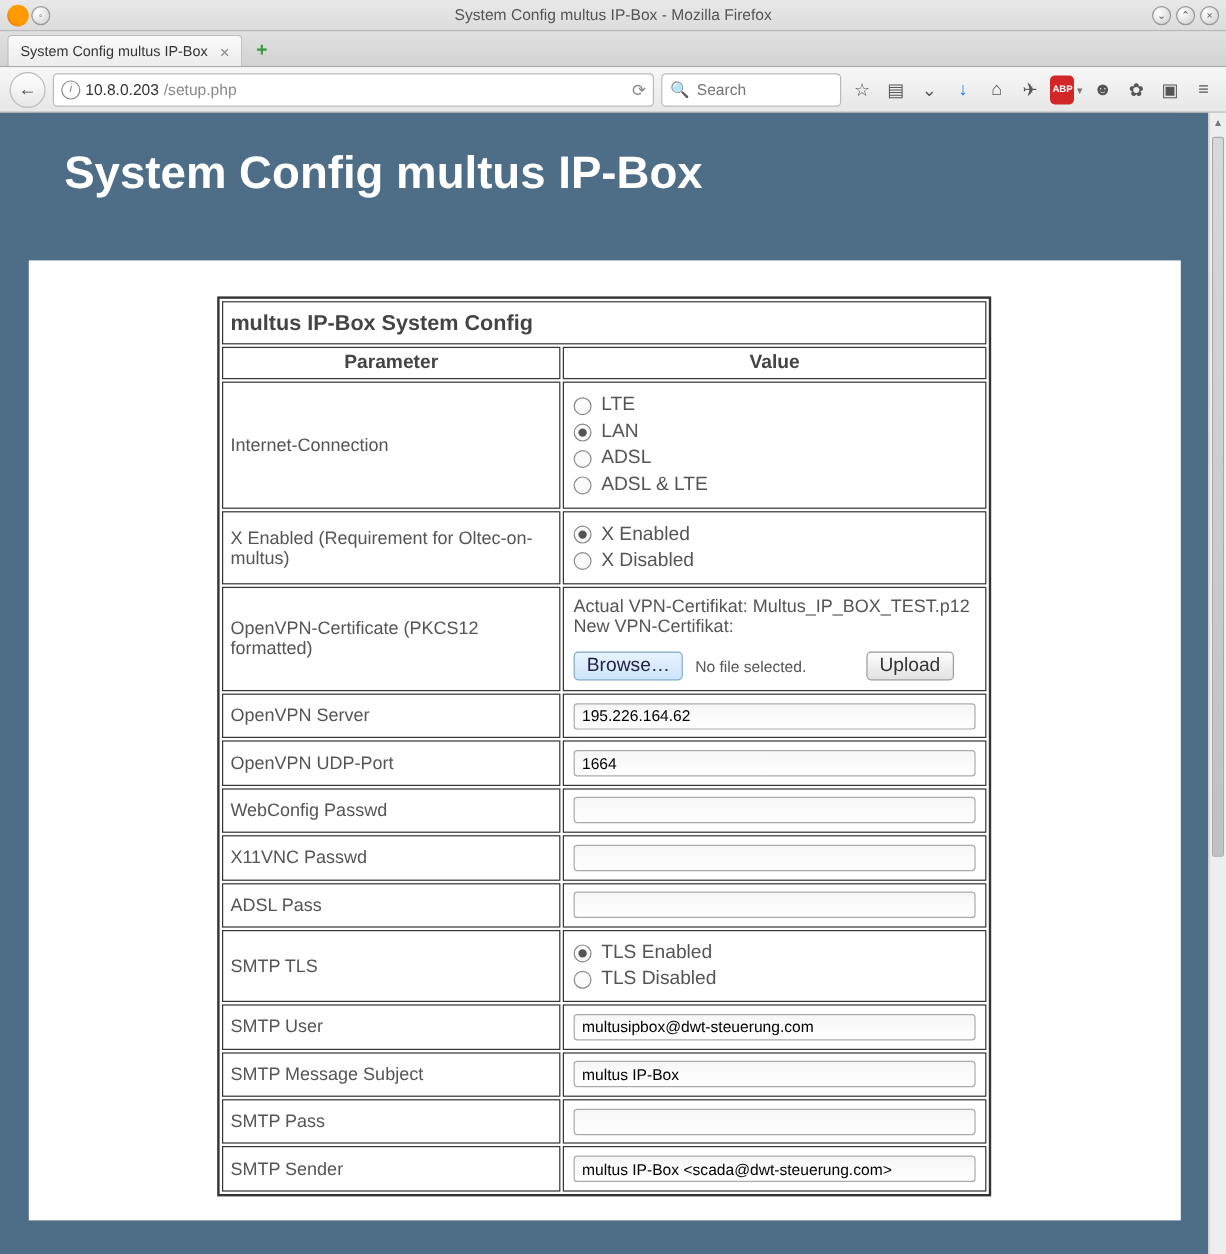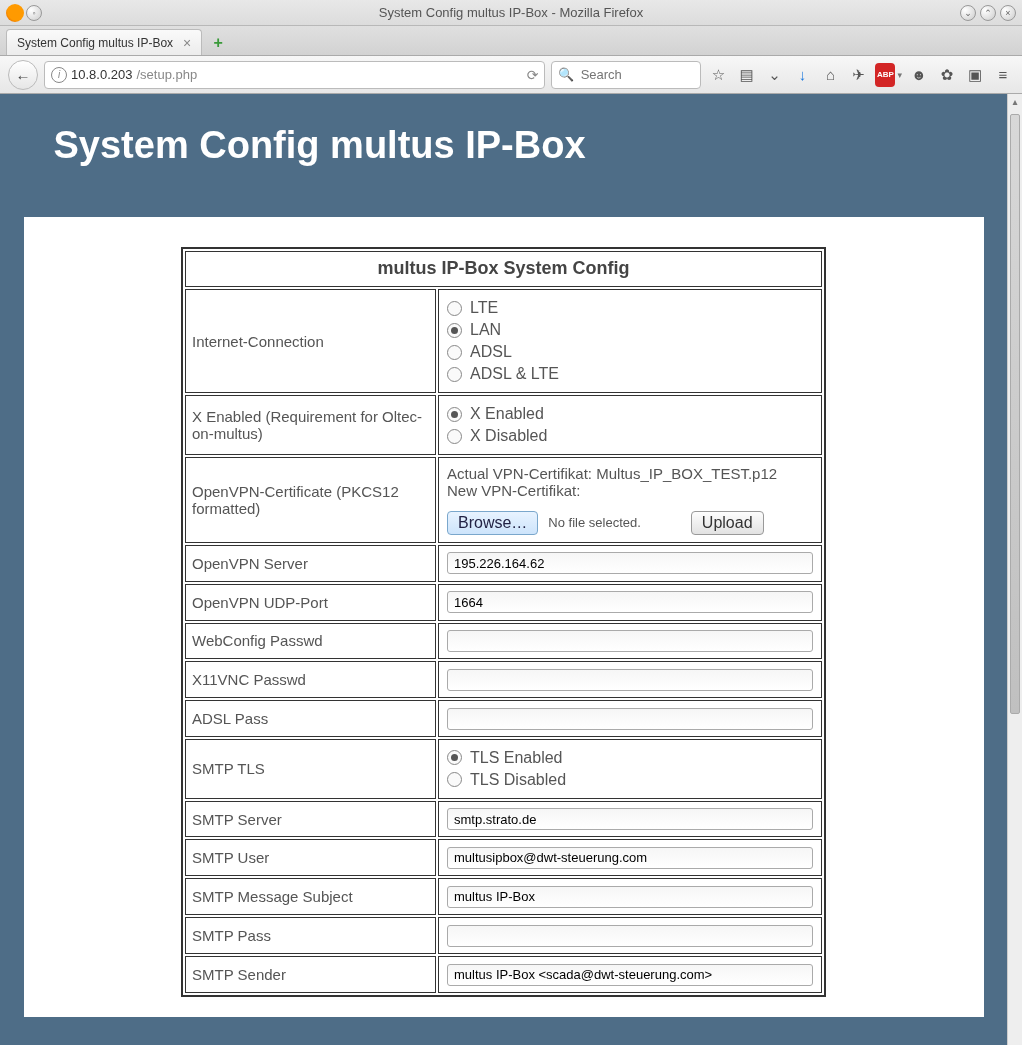--- a/index.html
+++ b/index.html
@@ -147,31 +147,31 @@
   border: 2px solid #333; border-collapse: separate;
   border-spacing: 2px; width: 645px;
   background: #fff;
 }
 table.cfg td, table.cfg th {
   border: 1px solid #333; padding: 3px 6px;
   font-size: 15px; color: #555; text-align: left;
   font-family: Verdana, Arial, sans-serif;
 }
 table.cfg .title-row td {
-  text-align: center; font-weight: bold; font-size: 18px;
+  text-align: left; font-weight: bold; font-size: 18px;
   color: #444; padding: 6px;
 }
 table.cfg .hdr-row td {
   text-align: center; font-weight: bold; font-size: 16px;
   color: #444;
 }
 .val-cell { padding: 6px 8px !important; }
 .val-cell label { display: flex; align-items: center; gap: 8px; font-size:16px; color:#555; padding: 2px 0; }
 .txt-in {
-  width: 366px; height: 22px; border: 1px solid #aaa;
+  width: 335px; height: 22px; border: 1px solid #aaa;
   border-radius: 3px; padding: 0 6px; font-size: 13px;
   background: linear-gradient(#f6f6f6,#fff);
 }
 .btn {
   border: 1px solid #999; border-radius: 4px;
   background: linear-gradient(#fdfdfd,#e2e2e2);
   padding: 2px 10px; font-size: 16px; color:#333;
   cursor: pointer;
 }
 .browse-btn { background: linear-gradient(#e8f3ff,#cde4fb); border-color:#7aa7cc; color:#224; }
@@ -242,20 +242,24 @@
       <div class="page">
         <div class="banner">
           <h1>System Config multus IP-Box</h1>
         </div>
         <div class="whitebox">
           <table class="cfg">
             <tbody>
                 <tr class="title-row">
                   <td colspan="2">multus IP-Box System Config</td>
                 </tr>
+            <tr class="hdr-row">
+              <td>Parameter</td>
+              <td>Value</td>
+            </tr>
 
             <tr>
               <td>Internet-Connection</td>
               <td class="val-cell">
                 <label>
                       <span class="radio"></span>
                       <span>LTE</span>
                     </label>
                 <label>
                       <span class="radio checked"></span>
@@ -328,24 +332,20 @@
                       <span>TLS Enabled</span>
                     </label>
                 <label>
                       <span class="radio"></span>
                       <span>TLS Disabled</span>
                     </label>
               </td>
             </tr>
 
             <tr>
-                  <td>SMTP Server</td>
-                <td class="val-cell"><input class="txt-in" value="smtp.strato.de" style=""></td>
-                </tr>
-            <tr>
                   <td>SMTP User</td>
                 <td class="val-cell"><input class="txt-in" value="multusipbox@dwt-steuerung.com" style=""></td>
                 </tr>
             <tr>
                   <td>SMTP Message Subject</td>
                 <td class="val-cell"><input class="txt-in" value="multus IP-Box" style=""></td>
                 </tr>
             <tr>
                   <td>SMTP Pass</td>
                 <td class="val-cell"><input class="txt-in" value="" style=""></td>

